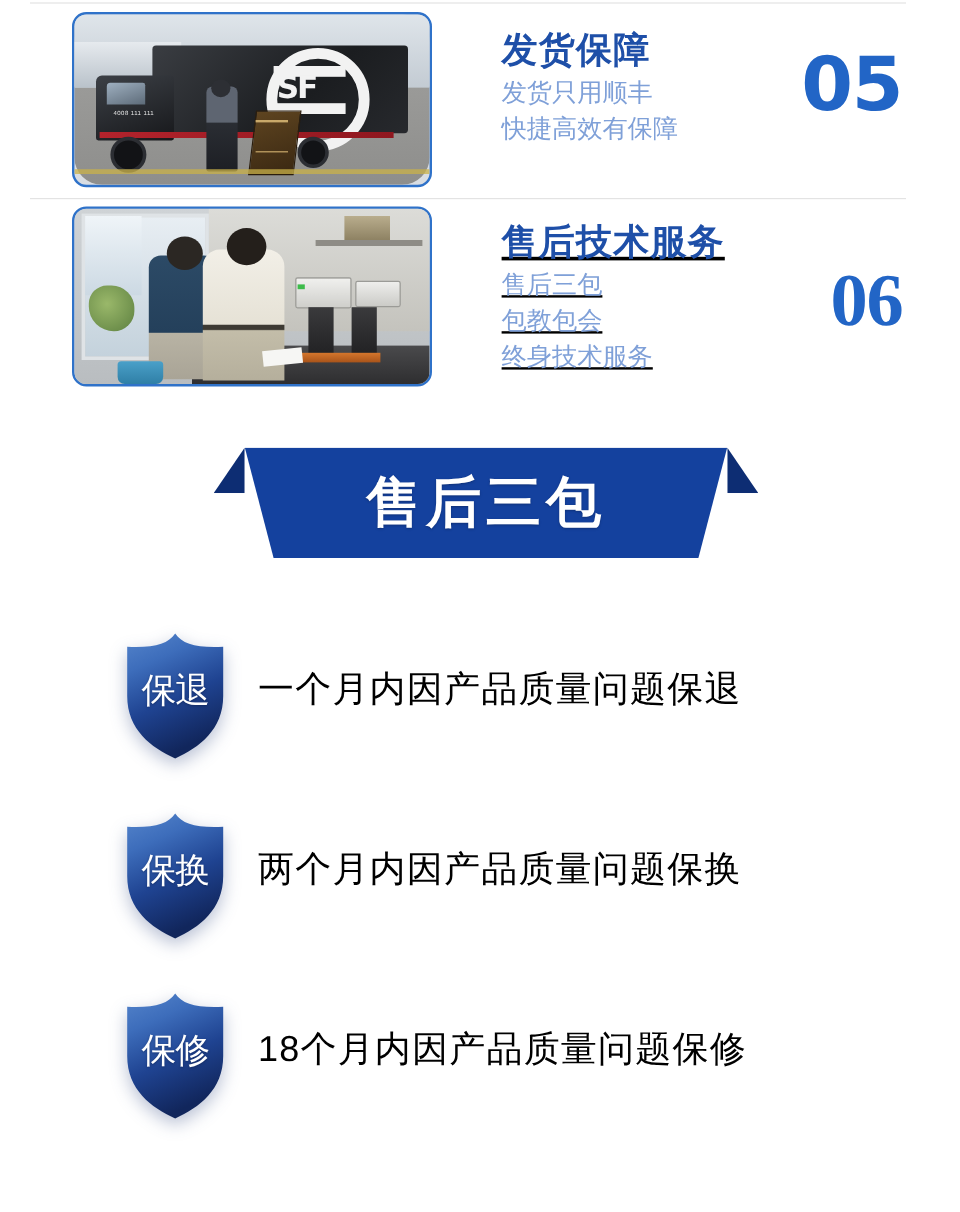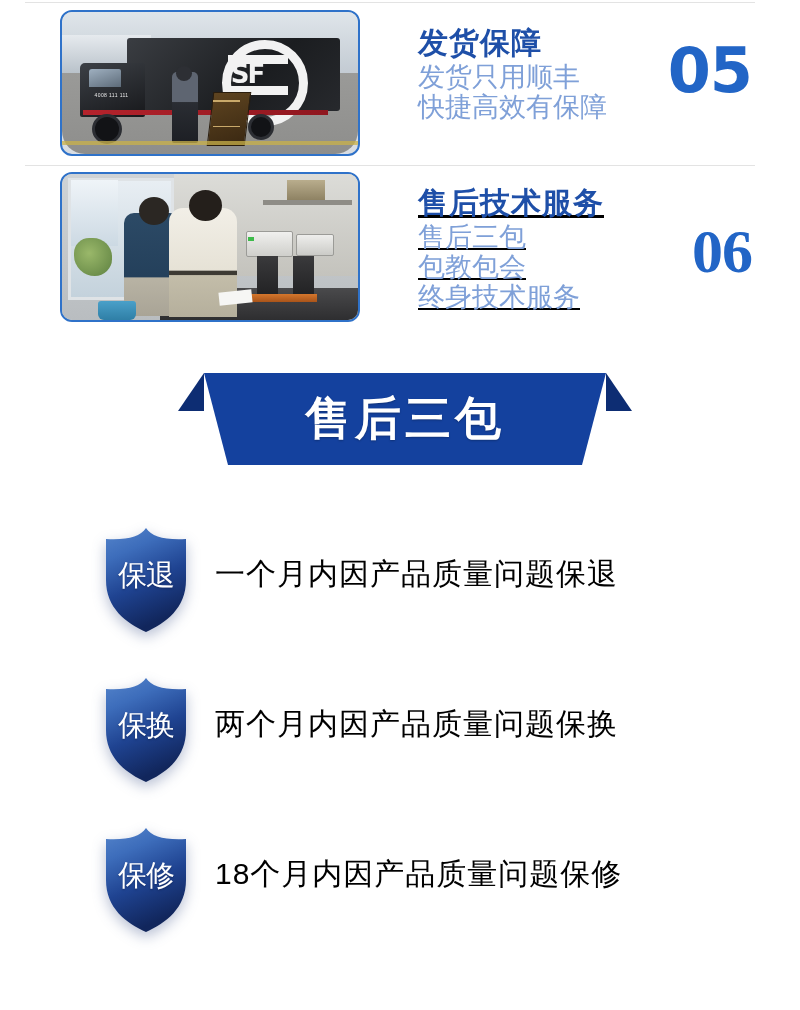--- a/index.html
+++ b/index.html
@@ -121,21 +121,21 @@
       background:linear-gradient(to bottom,#4aa0c9,#2f7fa6); border-radius:3px 3px 6px 6px; }
 
   
   .feat-text { position:absolute; left:390px; top:0;margin-left:28px; }
   .feat-title {
     color:#1e4fa8; font-weight:bold; font-size:30px; line-height:38px;
     letter-spacing:1px; white-space:nowrap;
   }
   .feat-sub {
     color:#7fa0d8; font-family:"Liberation Serif","DejaVu Serif",serif;
-    font-size:27px; line-height:30px; white-space:nowrap;
+    font-size:21px; line-height:30px; white-space:nowrap;
   }
   .feature-row.r05 .feat-text { top: 14px; }
   .feature-row.r06 .feat-text { top: 12px; text-decoration: underline; }
 
   .feat-num {
     position:absolute; right:48px;
     color:#2265c6; font-weight:bold; font-size:62px;
     letter-spacing:-1px; font-family:"DejaVu Sans", sans-serif;
   }
   .feature-row.r05 .feat-num { top: 24px; }

